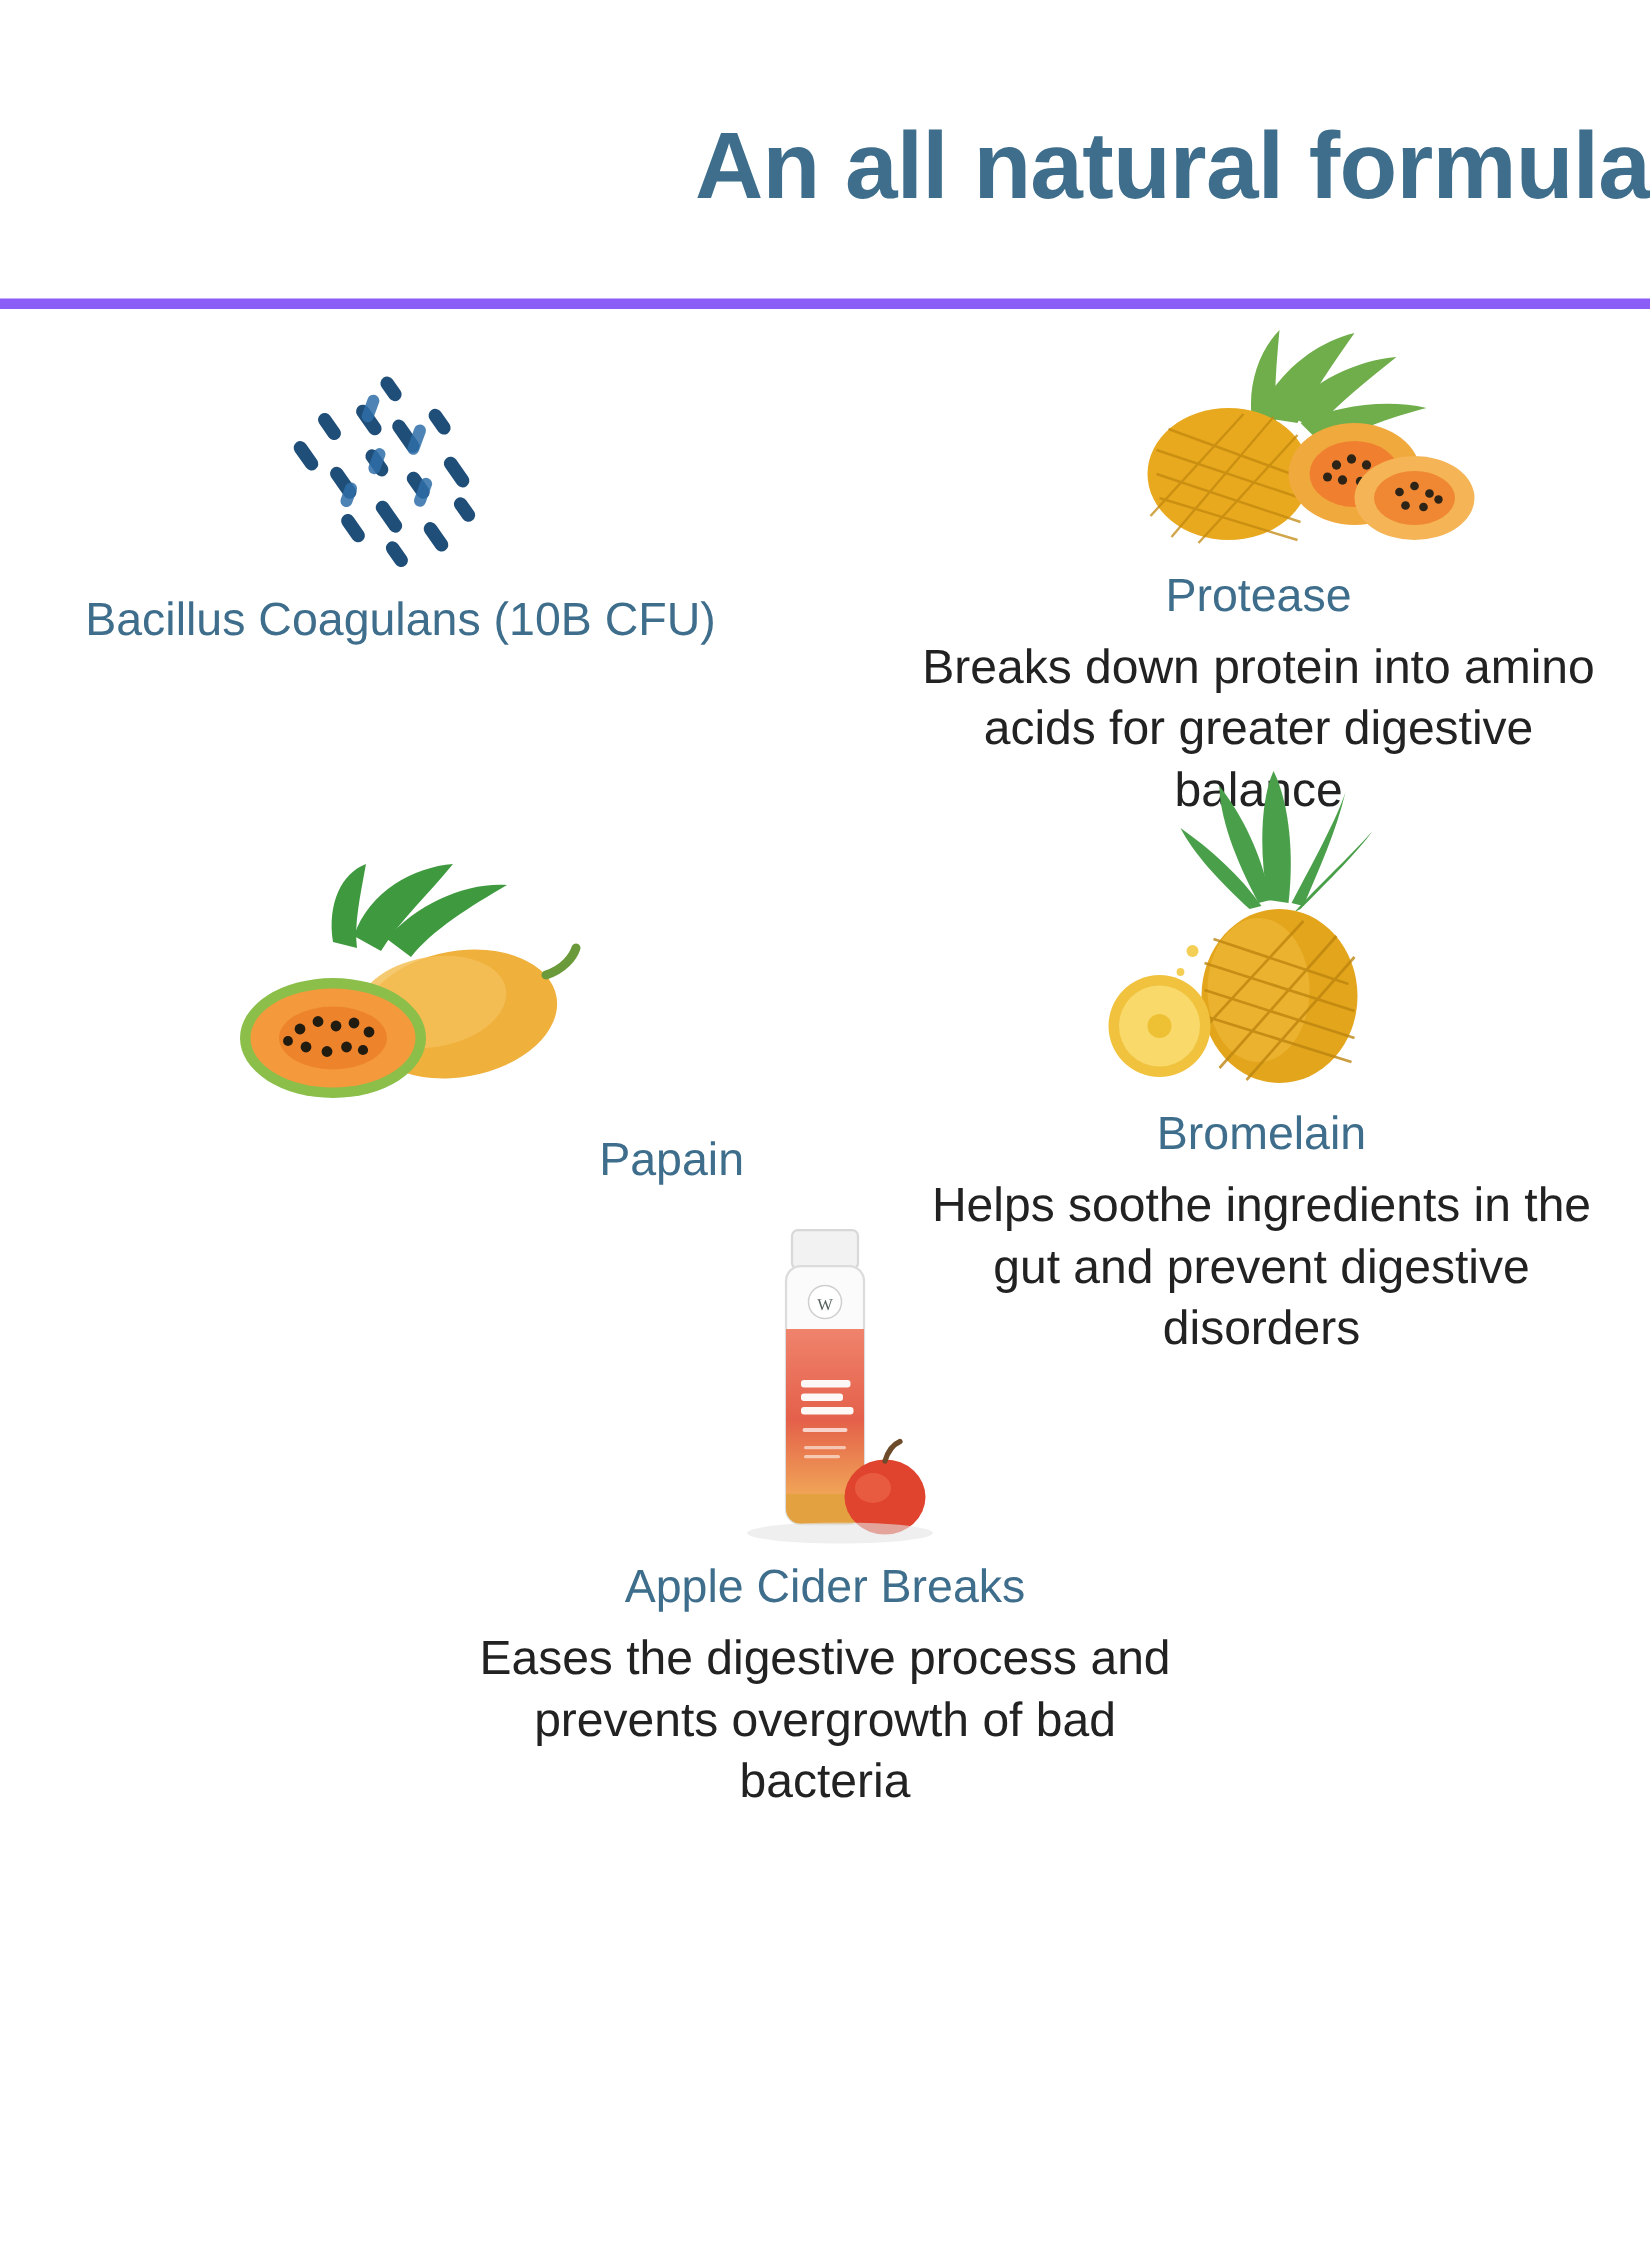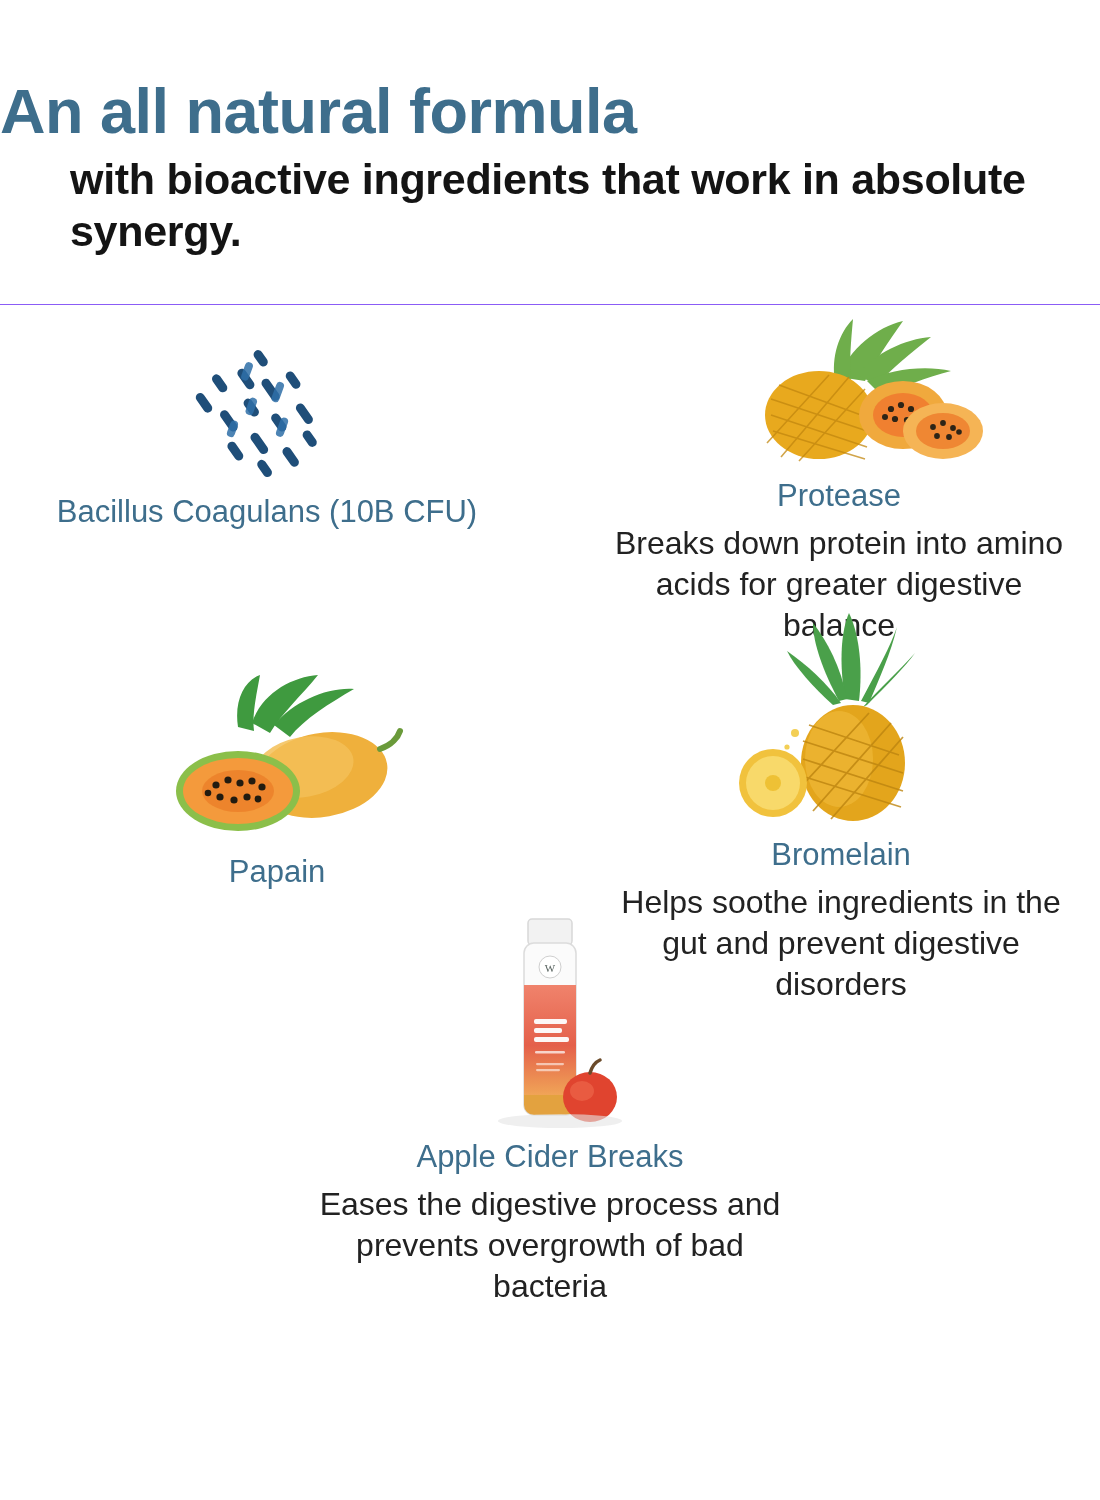--- a/index.html
+++ b/index.html
@@ -13,23 +13,23 @@
     background: #ffffff;
     font-family: "Liberation Sans", sans-serif;
     overflow: hidden;
     position: relative;
   }
 
   
   .header {
     width: 100%;
     padding-top: 78px;
-    text-align: left;
+    text-align: right;
     background: #ffffff;
-    border-bottom: 1px solid #8b5cf6;
+    border-bottom: 7px solid #8b5cf6;
     padding-bottom: 46px;
   }
   .headline {
     font-size: 63px;
     line-height: 1.06;
     color: #3e6e8c;
     font-weight: 700;
     letter-spacing: -0.5px;
     margin: 0 0 8px 0;
   }
@@ -73,30 +73,29 @@
     margin: 0 auto 10px auto;
     position: relative;
   }
 
   
   .art svg { display: block; margin: 0 auto; }
 
   
   #card-bacillus { left: 22px;  top: 30px;  width: 490px; }
   #card-protease { left: 600px; top: 14px;  width: 478px; }
-  #card-papain   { left: 42px;  top: 370px; width: 470px; }
+  #card-papain   { left: 26px;  top: 370px; width: 470px; text-align: right; }
   #card-bromelain{ left: 606px; top: 308px; width: 470px; }
   #card-acv      { left: 300px; top: 610px; width: 500px; }
 </style>
 </head>
 <body>
 
 <div class="header">
   <h1 class="headline">An all natural formula</h1>
-  <h2 class="subhead">with bioactive ingredients that work in absolute synergy.</h2>
 </div>
 
 <div class="content">
 
   <div class="card" id="card-bacillus">
     <div class="art">
       <svg width="200" height="150" viewBox="0 0 200 150" aria-hidden="true">
         <g fill="#1f4e79">
           <g transform="rotate(-35 100 75)">
             <rect x="48" y="22" width="9" height="22" rx="4.5"></rect>

